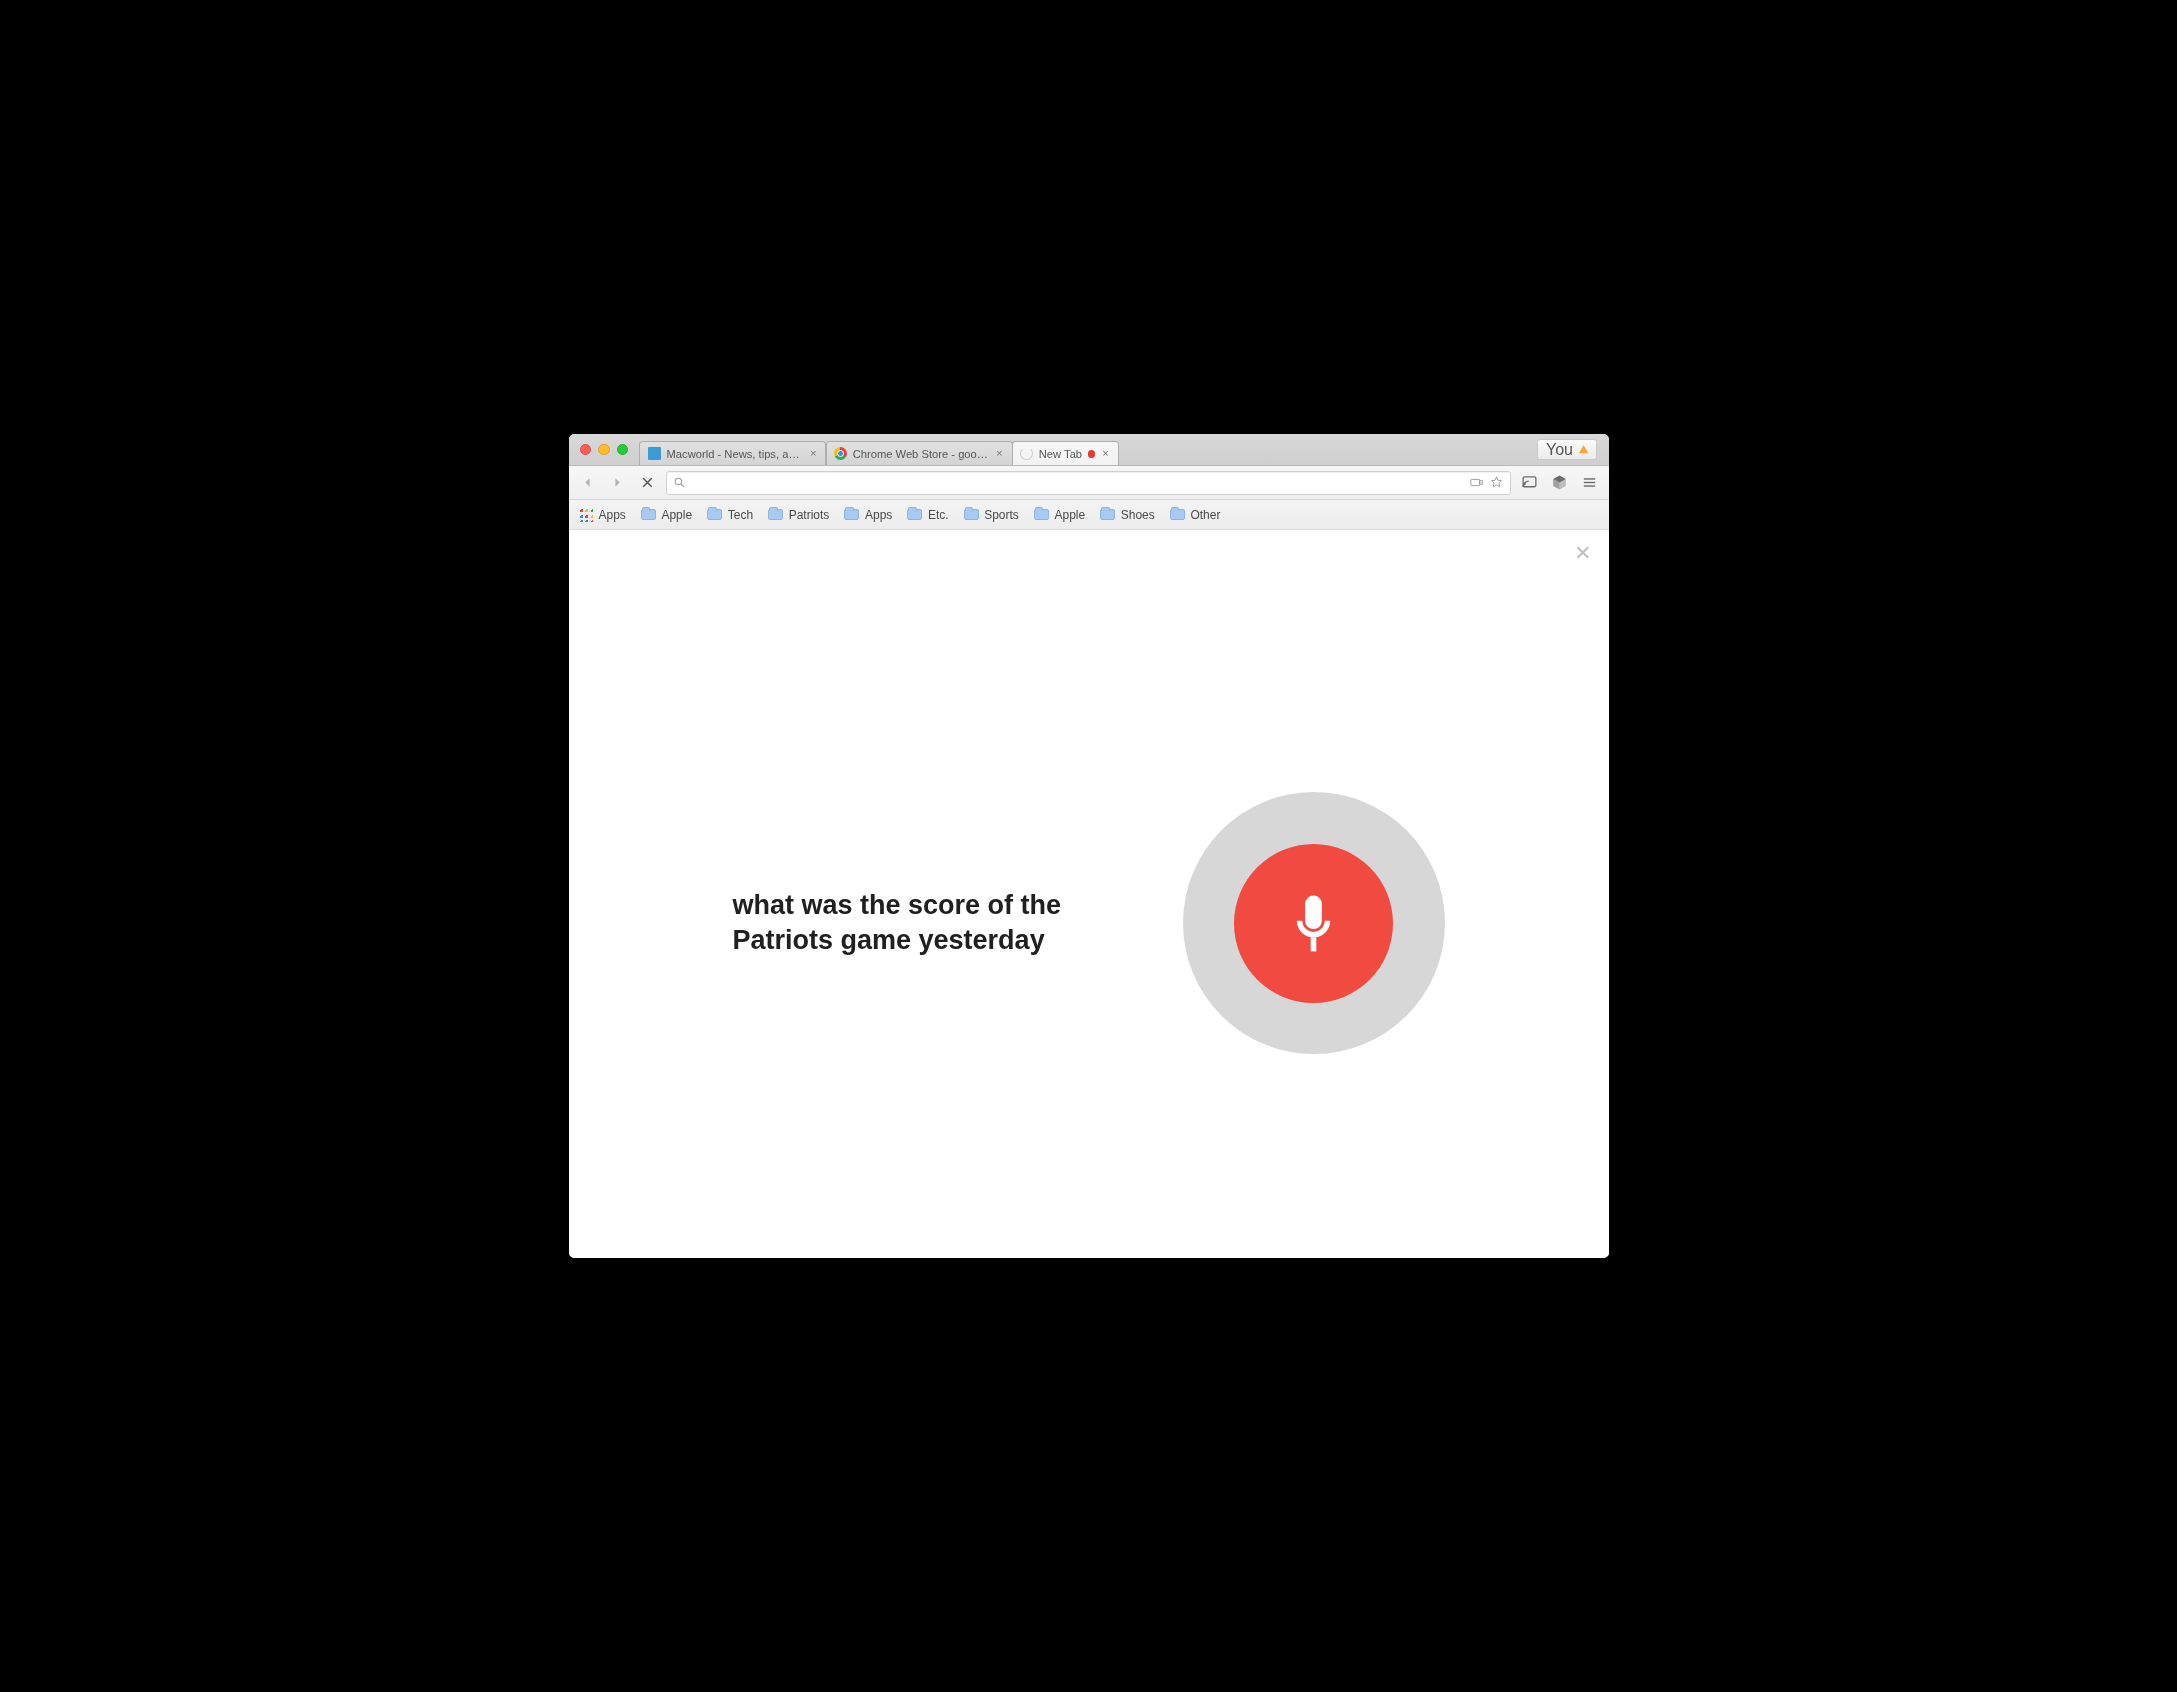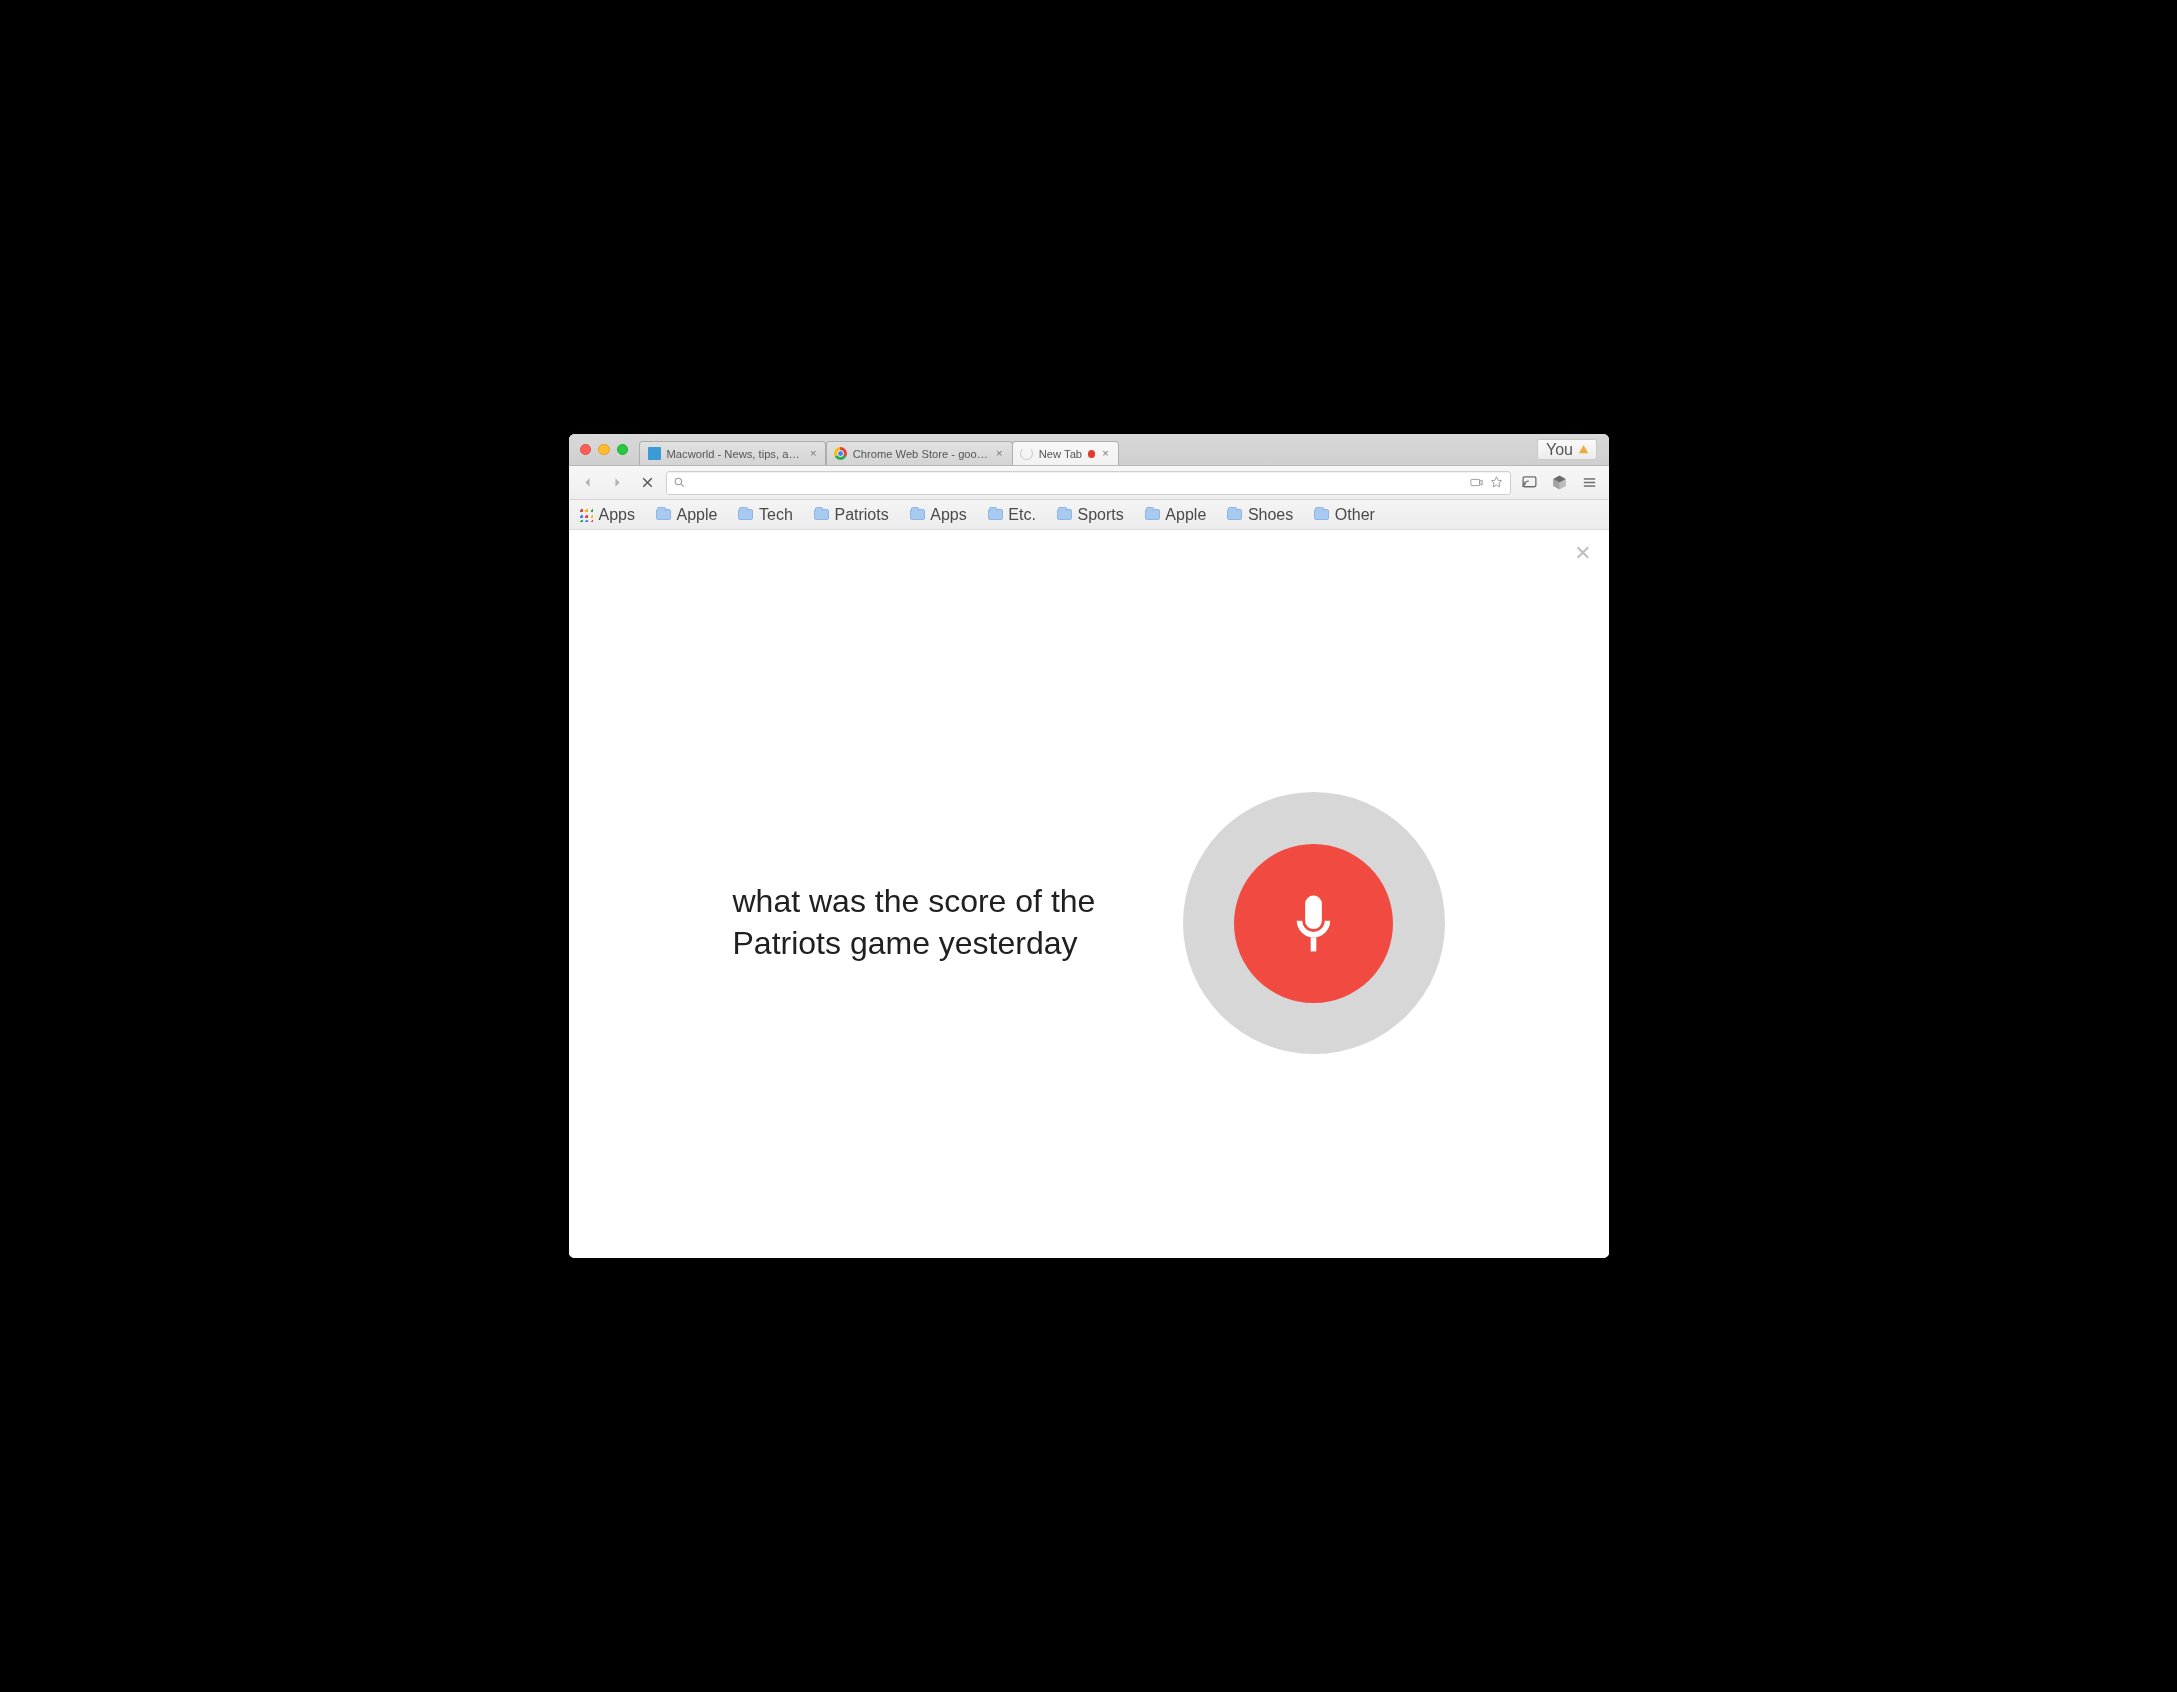--- a/index.html
+++ b/index.html
@@ -146,23 +146,23 @@
       color: #6b6b6b; cursor: pointer;
     }
     .tool-icon svg { width: 17px; height: 17px; }
     
     .bookmarks {
       height: 30px;
       background: linear-gradient(#f4f4f4, #ececec);
       border-bottom: 0.9px solid #dcdcdc;
       display: flex;
       align-items: center;
-      gap: 21px;
+      gap: 15px;
       padding: 0 9.4px;
-      font-size: 16px;
+      font-size: 12px;
       color: #4a4a4a;
       text-align: right;
     }
     .bm {
       display: flex; align-items: center; gap: 5.6px; cursor: pointer;
       white-space: nowrap;
     }
     .apps-grid {
       width: 15px; height: 15px;
       background-image:
@@ -215,25 +215,25 @@
       position: absolute;
       left: 0; right: 0;
       top: 262px;
       display: flex;
       align-items: center;
       justify-content: center;
       gap: 56px;
       padding: 0 75px;
     }
     .voice-text {
-      font-size: 32px;
+      font-size: 27px;
       color: #202020;
       max-width: 394px;
       line-height: 1.3;
-      font-weight: 400;
+      font-weight: 700;
     }
     .mic-outer {
       width: 262px; height: 262px;
       border-radius: 50%;
       background: #d7d7d7;
       display: flex;
       align-items: center;
       justify-content: center;
       flex: 0 0 auto;
       cursor: pointer;

